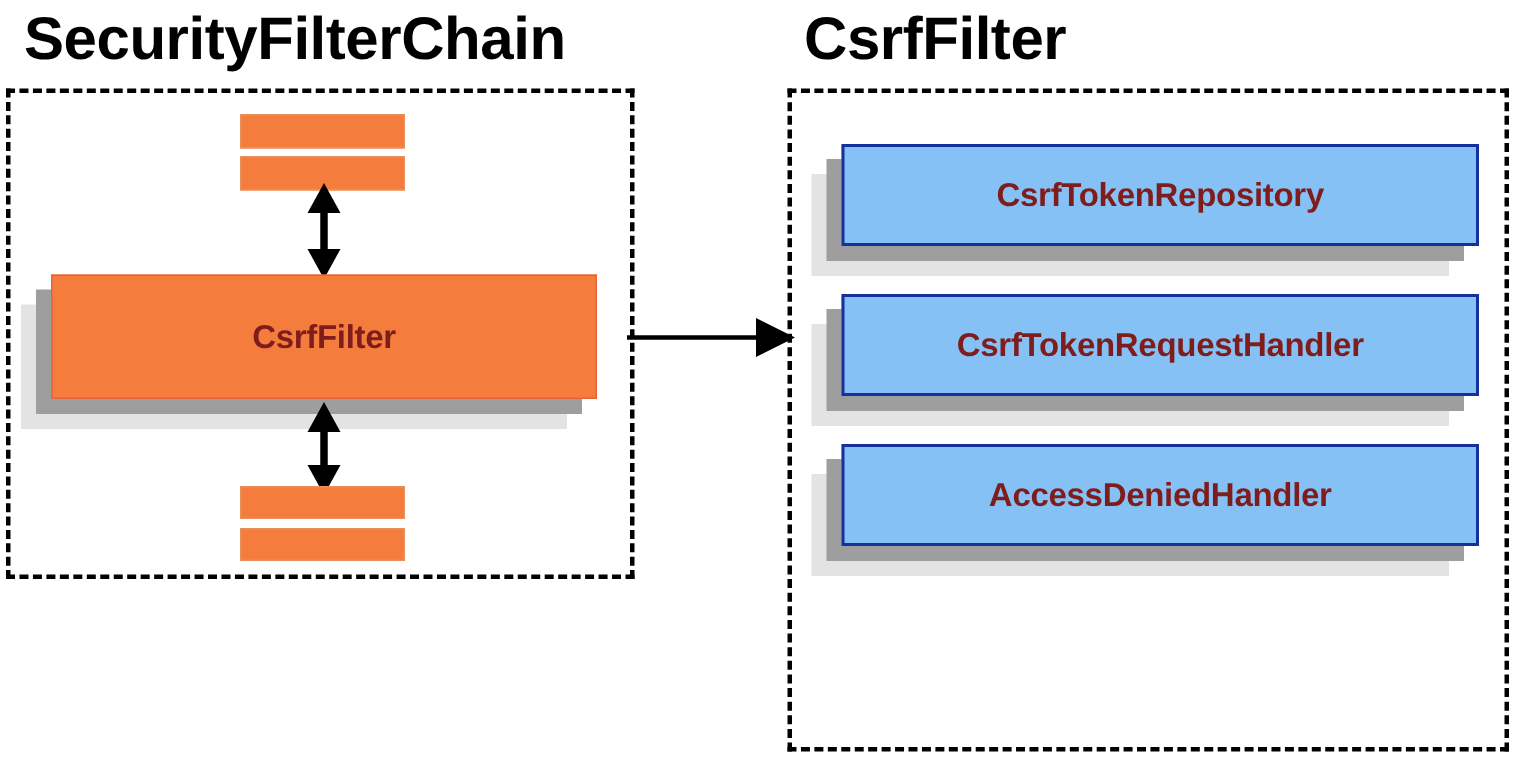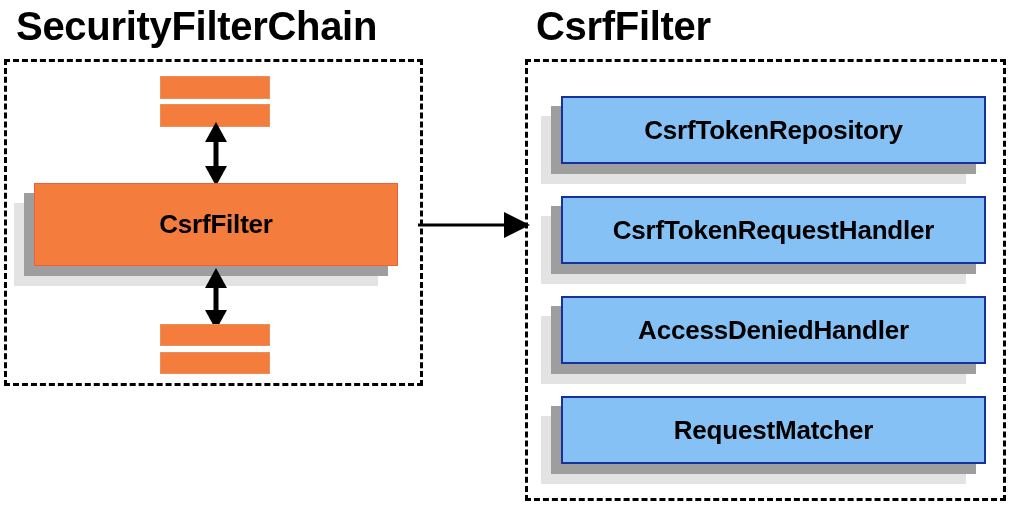--- a/index.html
+++ b/index.html
@@ -50,23 +50,23 @@
   .card .shadow-light { background: #e3e3e3; }
   .card .shadow-dark  { background: #9e9e9e; }
   .card .face {
     left: 0; top: 0;
     width: 100%; height: 100%;
     display: flex;
     align-items: center;
     justify-content: center;
   }
   .card .label {
-    font-size: 26px;
+    font-size: 22px;
     font-weight: bold;
-    color: #000000;
+    color: #7f1d1d;
     white-space: nowrap;
     letter-spacing: -0.2px;
   }
 
   
   .card.orange .face {
     background: #f47c3c;
     border: 1px solid #e8633c;
   }
   
@@ -154,21 +154,14 @@
   </div>
 
   <div class="card blue" style="left:561px; top:296px; width:425px; height:68px;">
     <div class="shadow-light"></div>
     <div class="shadow-dark"></div>
     <div class="face">
       <span class="label">AccessDeniedHandler</span>
     </div>
   </div>
 
-  <div class="card blue" style="left:561px; top:396px; width:425px; height:68px;">
-    <div class="shadow-light"></div>
-    <div class="shadow-dark"></div>
-    <div class="face">
-      <span class="label">RequestMatcher</span>
-    </div>
-  </div>
 
 </div>
 
 </body></html>

